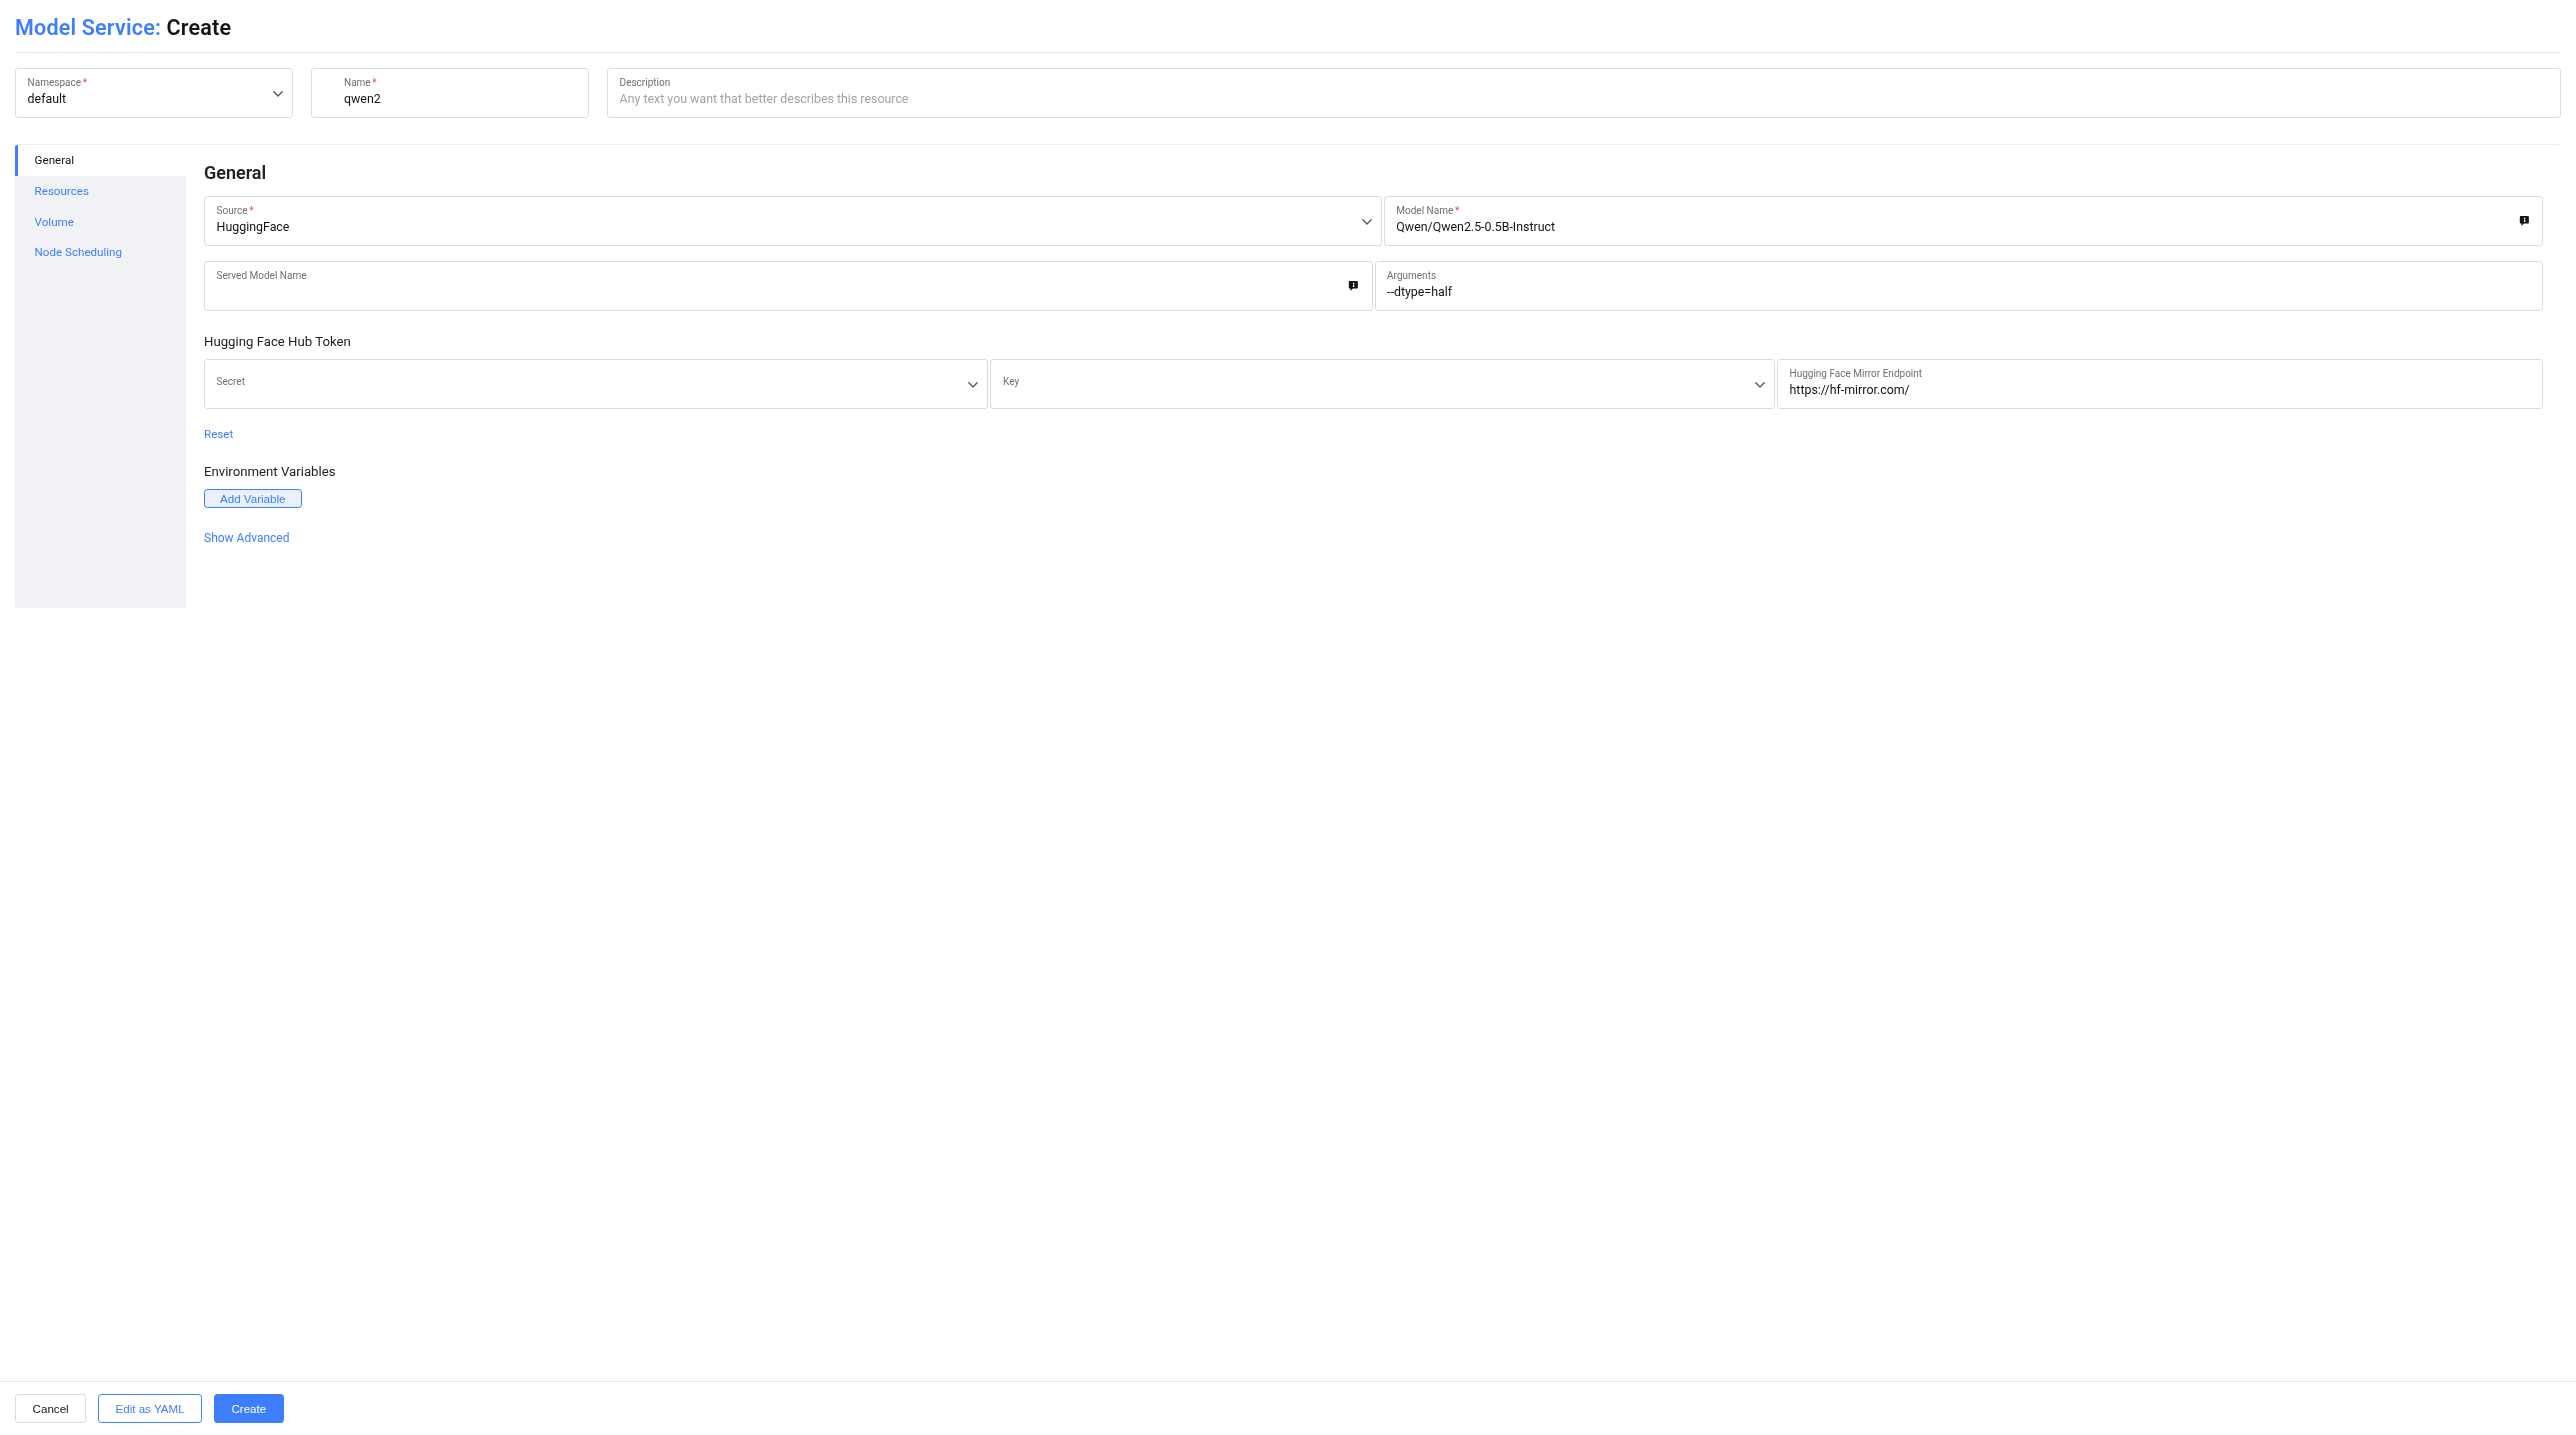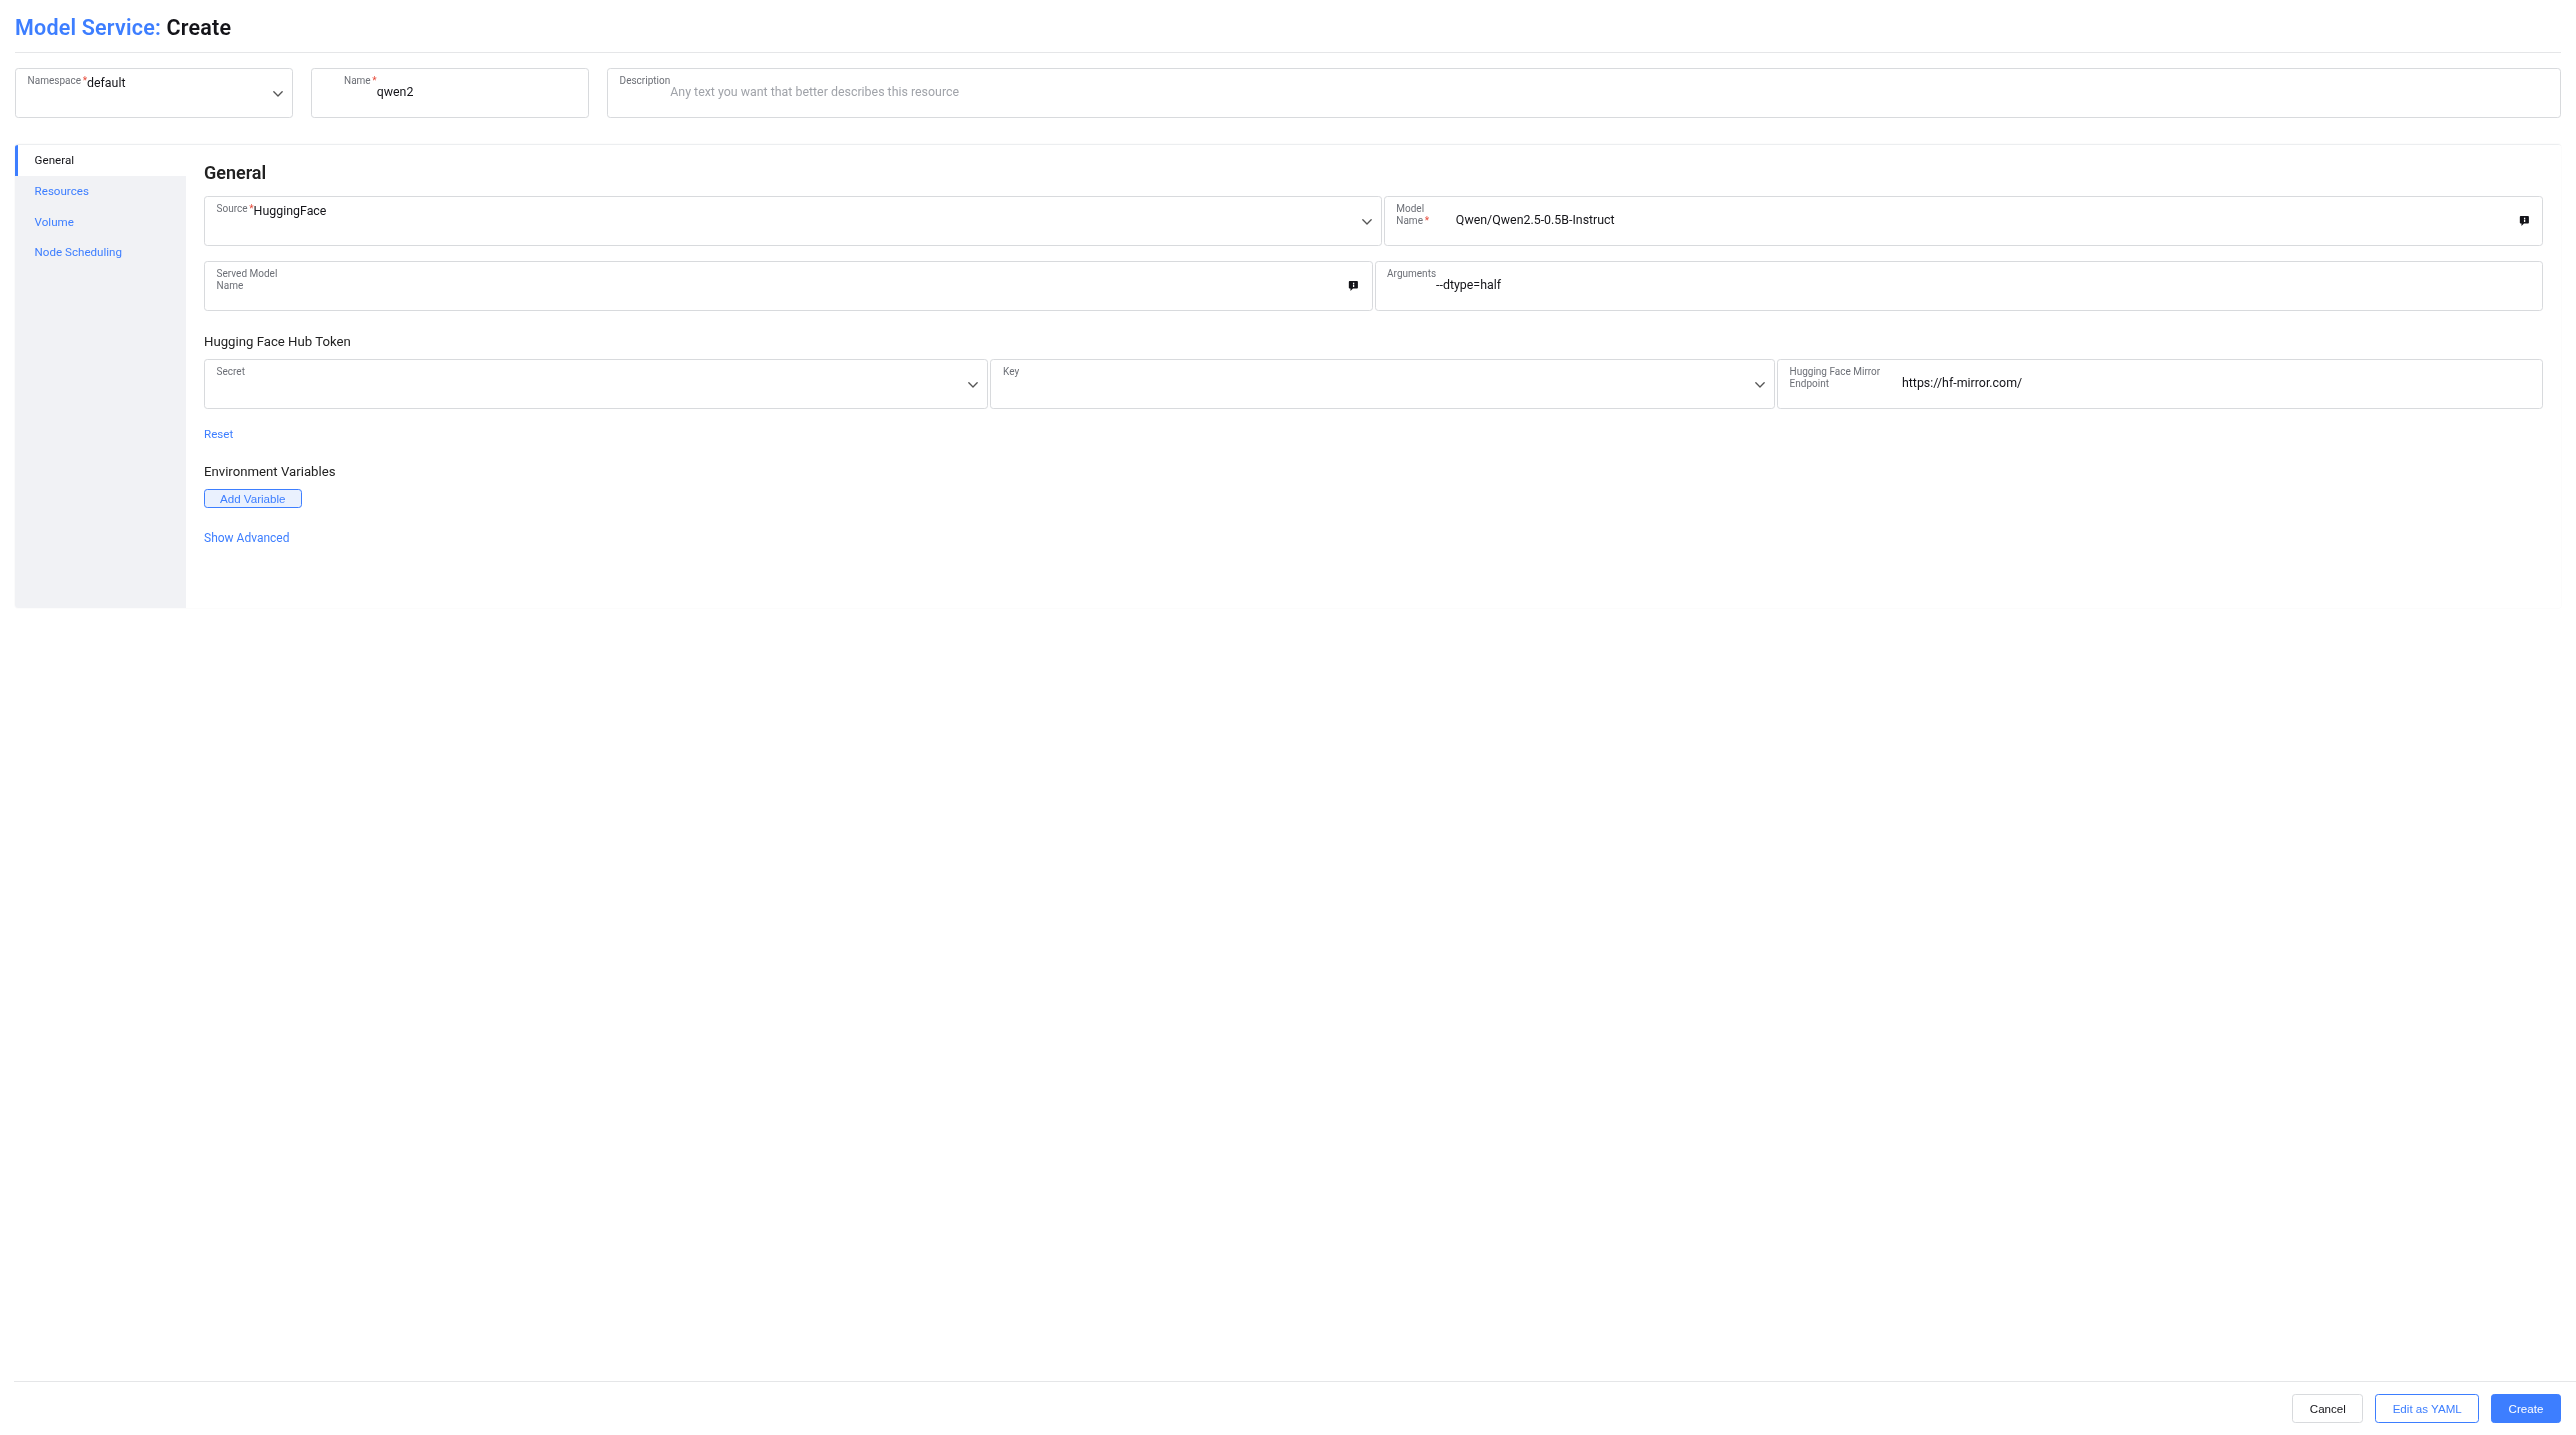--- a/index.html
+++ b/index.html
@@ -7,21 +7,21 @@
 
 .page { padding: 15px 15px 0 15px; }
 
 .page-title { font-size: 21.5px; font-weight: 600; margin-bottom: 11.6px; letter-spacing: 0.2px; }
 .page-title .breadcrumb-link { color: #3d7eff; font-weight: 600; }
 .page-title .breadcrumb-current { color: #141419; }
 
 .hr { border: 0; border-top: 0.8px solid #e5e6e8; margin-bottom: 15px; }
 
 .top-row { display: flex; gap: 18px; margin-bottom: 26.5px; }
-.field-box { position: relative; border: 0.8px solid #d8dadd; border-radius: 3.3px; padding: 6.6px 11.6px 8.3px 11.6px; background: #fff; min-height: 50px; display: flex; justify-content: center; }
+.field-box { position: relative; border: 0.8px solid #d8dadd; border-radius: 3.3px; padding: 6.6px 11.6px 8.3px 11.6px; background: #fff; min-height: 50px; display: flex; flex-direction: column; justify-content: center; }
 .field-box .label { font-size: 10px; color: #6c6f76; margin-bottom: 1.7px; line-height: 1.2; }
 .field-box .label .req { color: #e74c3c; margin-left: 1.7px; }
 .field-box .value { font-size: 12.4px; color: #141419; line-height: 1.3; background: transparent; border: none; outline: none; width: 100%; font-family: inherit; }
 .field-box .value::placeholder { color: #a0a3a9; }
 .field-box.select { padding-right: 30px; }
 .chevron { position: absolute; right: 10.8px; top: 50%; transform: translateY(-50%); width: 8.3px; height: 8.3px; pointer-events: none; }
 .chevron svg { width: 10px; height: 10px; display: block; }
 .info-icon { position: absolute; right: 10px; top: 50%; transform: translateY(-50%); width: 13.2px; height: 13.2px; }
 .info-icon svg { width: 13.2px; height: 13.2px; display: block; }
 
@@ -40,21 +40,21 @@
 
 .form-row { display: flex; gap: 2px; margin-bottom: 15px; }
 .form-row > * { flex: 1; }
 .form-row.three > * { flex: 1; }
 
 .reset-link { color: #3d7eff; font-size: 11.6px; cursor: pointer; display: inline-block; margin-top: 3.3px; }
 .show-adv { color: #3d7eff; font-size: 12px; cursor: pointer; display: inline-block; margin-top: 23px; }
 
 .add-var-btn { display: inline-block; background: #eaf1fe; color: #3d7eff; border: 0.8px solid #3d7eff; border-radius: 3.3px; padding: 2px 15px; font-size: 11.6px; cursor: pointer; }
 
-.footer-bar { position: fixed; bottom: 0; left: 0; right: 0; border-top: 0.8px solid #e5e6e8; background: #fff; padding: 11.6px 15px; display: flex; justify-content: flex-end; gap: 11.6px; margin-left: 14px; }
+.footer-bar { position: fixed; bottom: 0; left: 0; right: 0; border-top: 0.8px solid #e5e6e8; background: #fff; padding: 11.6px 15px; display: flex; justify-content: flex-start; gap: 11.6px; }
 .btn { border-radius: 3.3px; padding: 7.4px 16.6px; font-size: 11.6px; cursor: pointer; background: #fff; border: 0.8px solid #d8dadd; color: #141419; }
 .btn.outline-primary { border-color: #3d7eff; color: #3d7eff; }
 .btn.primary { background: #3d7eff; border-color: #3d7eff; color: #fff; }
 
 .spacer-bottom { height: 74px; }
 </style>
 </head>
 <body>
 
 <div class="page">

